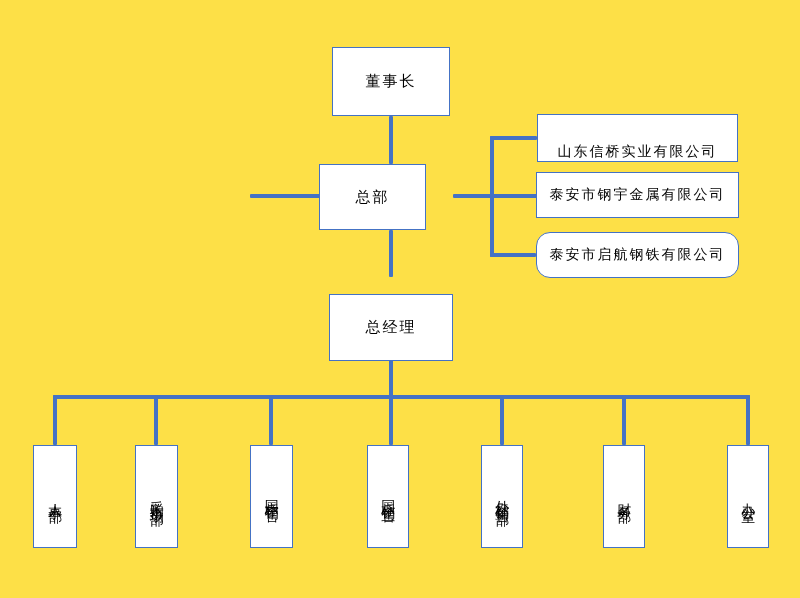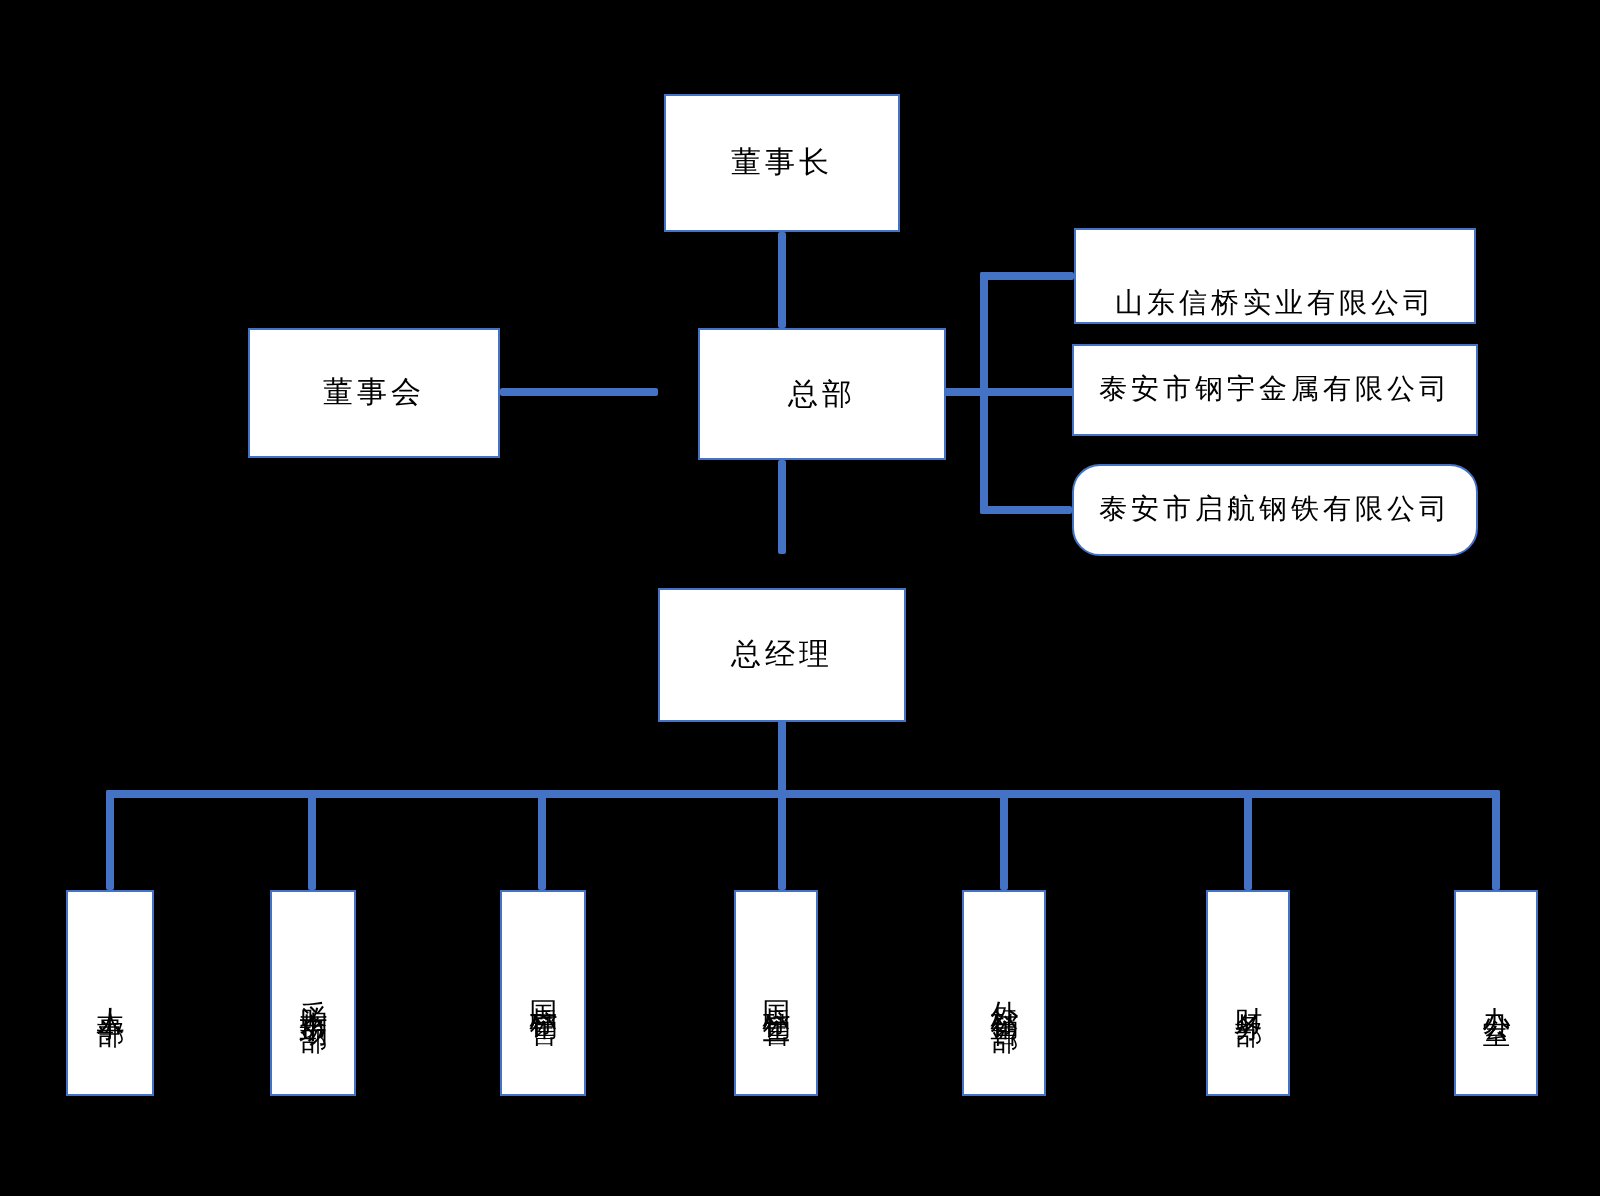--- a/index.html
+++ b/index.html
@@ -5,21 +5,21 @@
   html, body {
     margin: 0;
     padding: 0;
     background: #ffffff;
     font-family: "Liberation Sans", sans-serif;
   }
   .canvas {
     position: relative;
     width: 800px;
     height: 598px;
-    background: #000000;
+    background: #fde047;
     overflow: hidden;
   }
   .conn {
     position: absolute;
     background: #4472C4;
     border-radius: 1px;
   }
   .node {
     position: absolute;
     box-sizing: border-box;
@@ -68,25 +68,22 @@
   <div class="conn" style="left:154px; top:395px; width:4px; height:50px;"></div>
   <div class="conn" style="left:269px; top:395px; width:4px; height:50px;"></div>
   <div class="conn" style="left:500px; top:395px; width:4px; height:50px;"></div>
   <div class="conn" style="left:622px; top:395px; width:4px; height:50px;"></div>
   <div class="conn" style="left:746px; top:395px; width:4px; height:50px;"></div>
 
   <div class="node big" style="left:332px; top:47px; width:118px; height:69px;">
     <span class="label">董事长</span>
   </div>
 
-  <div class="node big" style="left:124px; top:164px; width:126px; height:65px;">
-    <span class="label">董事会</span>
-  </div>
 
-  <div class="node big" style="left:349px; top:164px; width:124px; height:66px;">
+  <div class="node big" style="left:319px; top:164px; width:107px; height:66px;">
     <span class="label">总部</span>
   </div>
 
   <div class="node company" style="left:537px; top:114px; width:201px; height:48px;align-items:flex-end;">
     <span class="label">山东信桥实业有限公司</span>
   </div>
 
   <div class="node company" style="left:536px; top:172px; width:203px; height:46px;">
     <span class="label">泰安市钢宇金属有限公司</span>
   </div>

